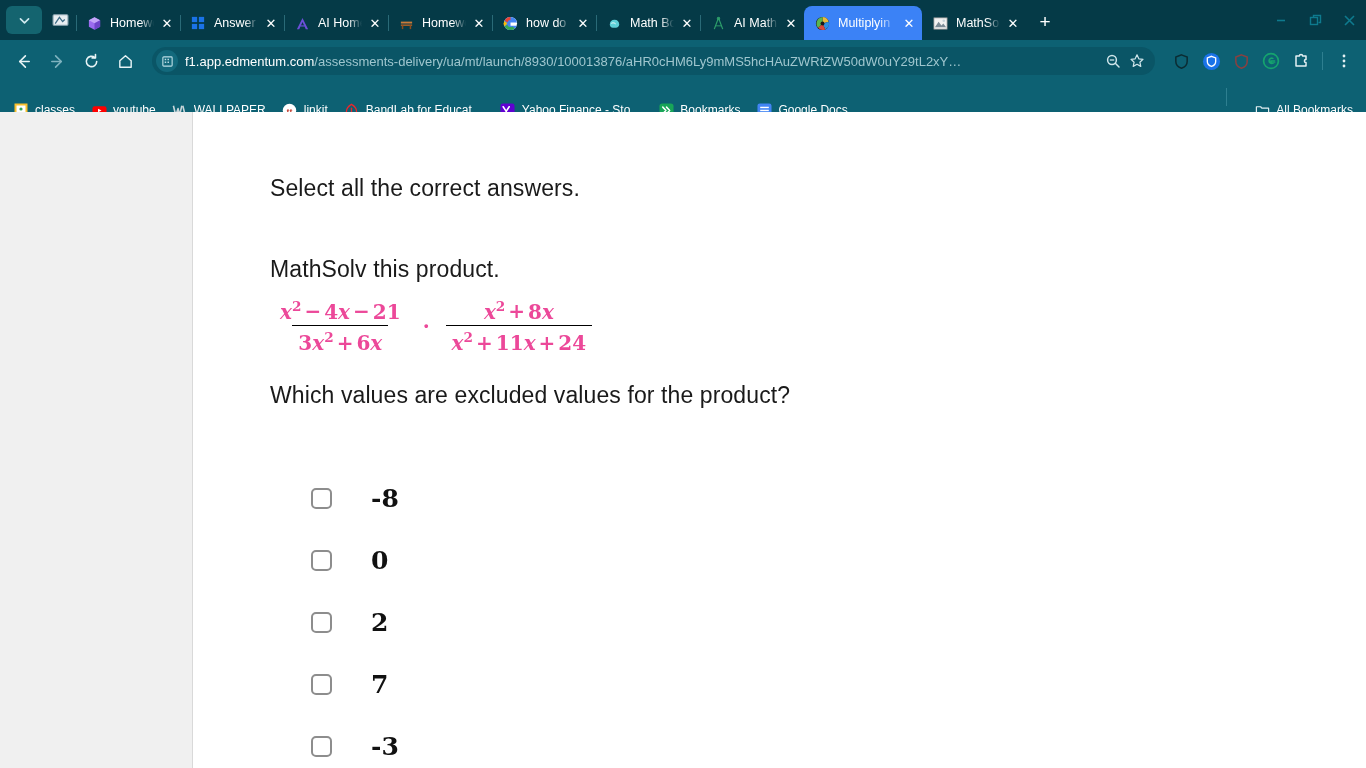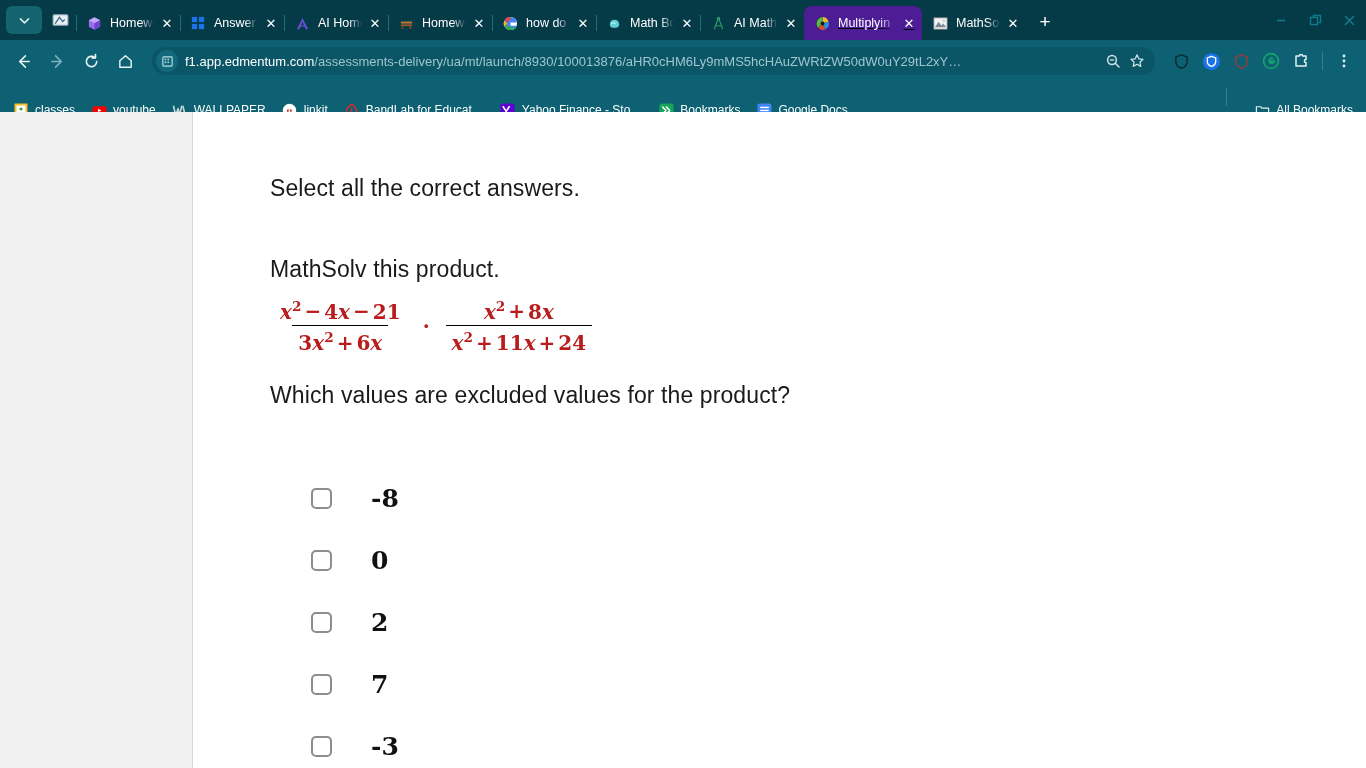--- a/index.html
+++ b/index.html
@@ -34,21 +34,21 @@
   .tab {
     height: 34px; display: flex; align-items: center;
     padding: 0 4px 0 10px; min-width: 0; position: relative;
     border-radius: 8px 8px 0 0; cursor: pointer;
     margin-bottom: 0;
   }
   .tab.sep::before {
     content: ""; position: absolute; left: 0; top: 9px;
     width: 1px; height: 16px; background: #2a6a77;
   }
-  .tab.active { background: #4c1d95; text-decoration: underline; }
+  .tab.active { background: #3b82f6; }
   .tab-favicon {
     width: 16px; height: 16px; flex: 0 0 16px; margin-right: 8px;
     display: flex; align-items: center; justify-content: center; overflow: hidden;
   }
   .tab-title {
     font-size: 12.5px; color: #ffffff; white-space: nowrap;
     overflow: hidden; flex: 1 1 auto; min-width: 0;
     -webkit-mask-image: linear-gradient(to right, #000 70%, transparent 100%);
     mask-image: linear-gradient(to right, #000 70%, transparent 100%);
   }
@@ -134,21 +134,21 @@
     font-size: 23px; color: #1a1a1a; font-weight: 400;
     letter-spacing: .1px; line-height: 1.25;
   }
   .gap-a { height: 52px; }
   .gap-b { height: 14px; }
   .gap-c { height: 26px; }
 
   
   .mathrow {
     display: flex; align-items: center; font-family: "DejaVu Serif", serif;
-    color: #b91c1c; font-size: 20px; padding-left: 4px;
+    color: #ec4899; font-size: 20px; padding-left: 4px;
   }
   .frac { display: inline-flex; flex-direction: column; align-items: center; }
   .frac .num { padding: 0 6px 2px 6px; }
   .frac .den { padding: 3px 6px 0 6px; border-top: 1.6px solid #000; }
   .mi { font-style: italic; font-weight: 700; }
   .mn { font-style: normal; font-weight: 700; }
   .mo { font-style: normal; font-weight: 700; padding: 0 3px; }
   .sup { font-size: 0.68em; vertical-align: super; font-style: normal; font-weight: 700; }
   .dotmul { padding: 0 16px; font-weight: 700; font-size: 20px; }
 

